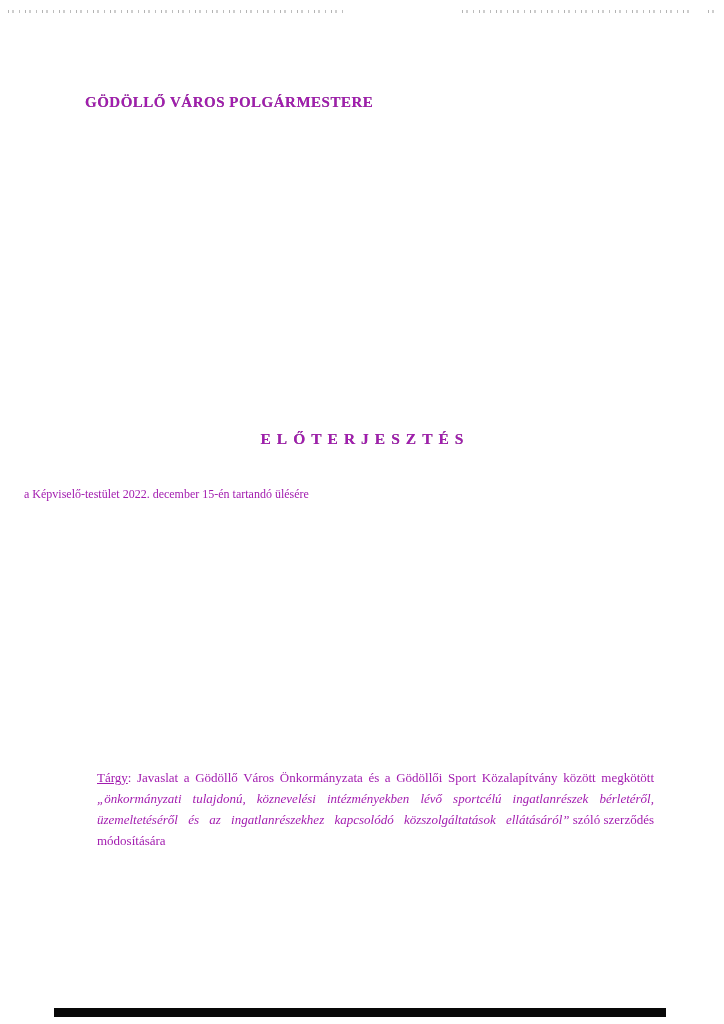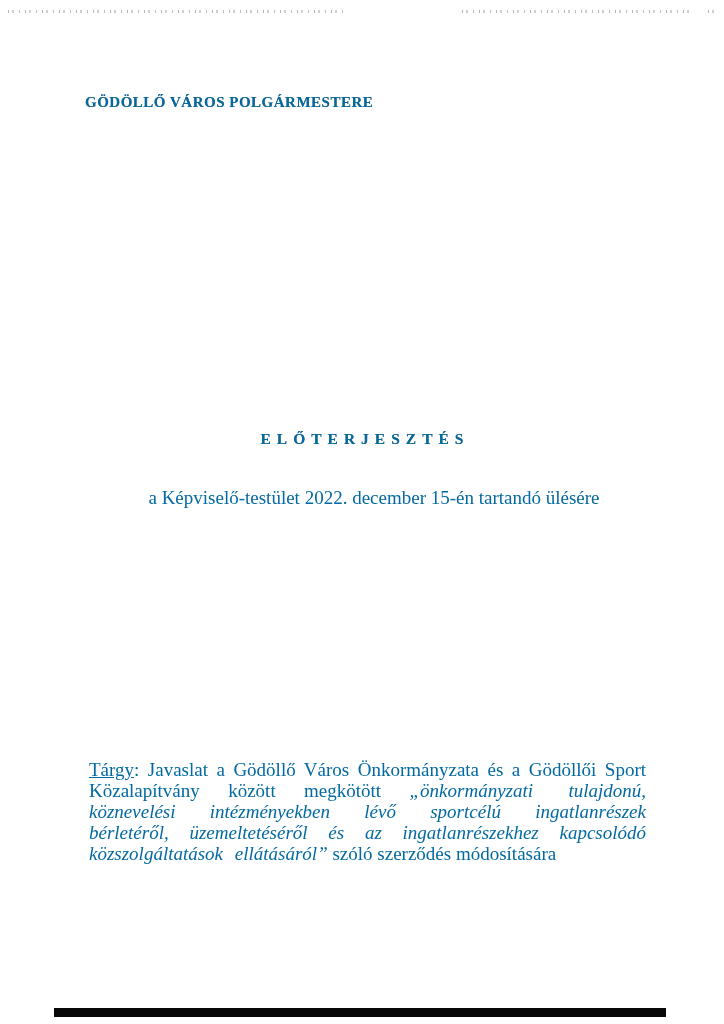--- a/index.html
+++ b/index.html
@@ -4,21 +4,21 @@
 <style>
   html, body { margin: 0; padding: 0; background: #888; }
   .page {
     position: relative;
     width: 724px;
     height: 1024px;
     margin: 0 auto;
     background: #ffffff;
     overflow: hidden;
     font-family: "Liberation Serif", "DejaVu Serif", serif;
-    color: #0369a1;
+    color: #a21caf;
   }
 
   
   .scan-noise {
     position: absolute;
     height: 3px;
     opacity: 0.75;
     background-image: repeating-linear-gradient(90deg,
       #9a9a9a 0, #9a9a9a 1px,
       transparent 1px, transparent 4px,
@@ -54,32 +54,31 @@
     letter-spacing: 6px;
     padding-left: 6px; 
     text-shadow: 0 0 0.5px rgba(40,40,40,0.55);
   }
 
   .subtitle {
     position: absolute;
     left: 0;
     right: 0;
     top: 487px;
-    text-align: center;
     padding-left: 24px;
-    font-size: 19px;
+    font-size: 12px;
   }
 
   .targy {
     position: absolute;
     left: 85px;
     top: 756px;
     width: 557px;
-    margin: 4px;
-    font-size: 19px;
+    margin: 12px;
+    font-size: 13px;
     line-height: 20.9px;
     text-align: justify;
     text-align-last: left;
   }
   .targy .italic-part { font-style: italic; word-spacing: 7px; }
 
   .underlined { text-decoration: underline; }
 
   .eloterjeszto {
     position: absolute;

